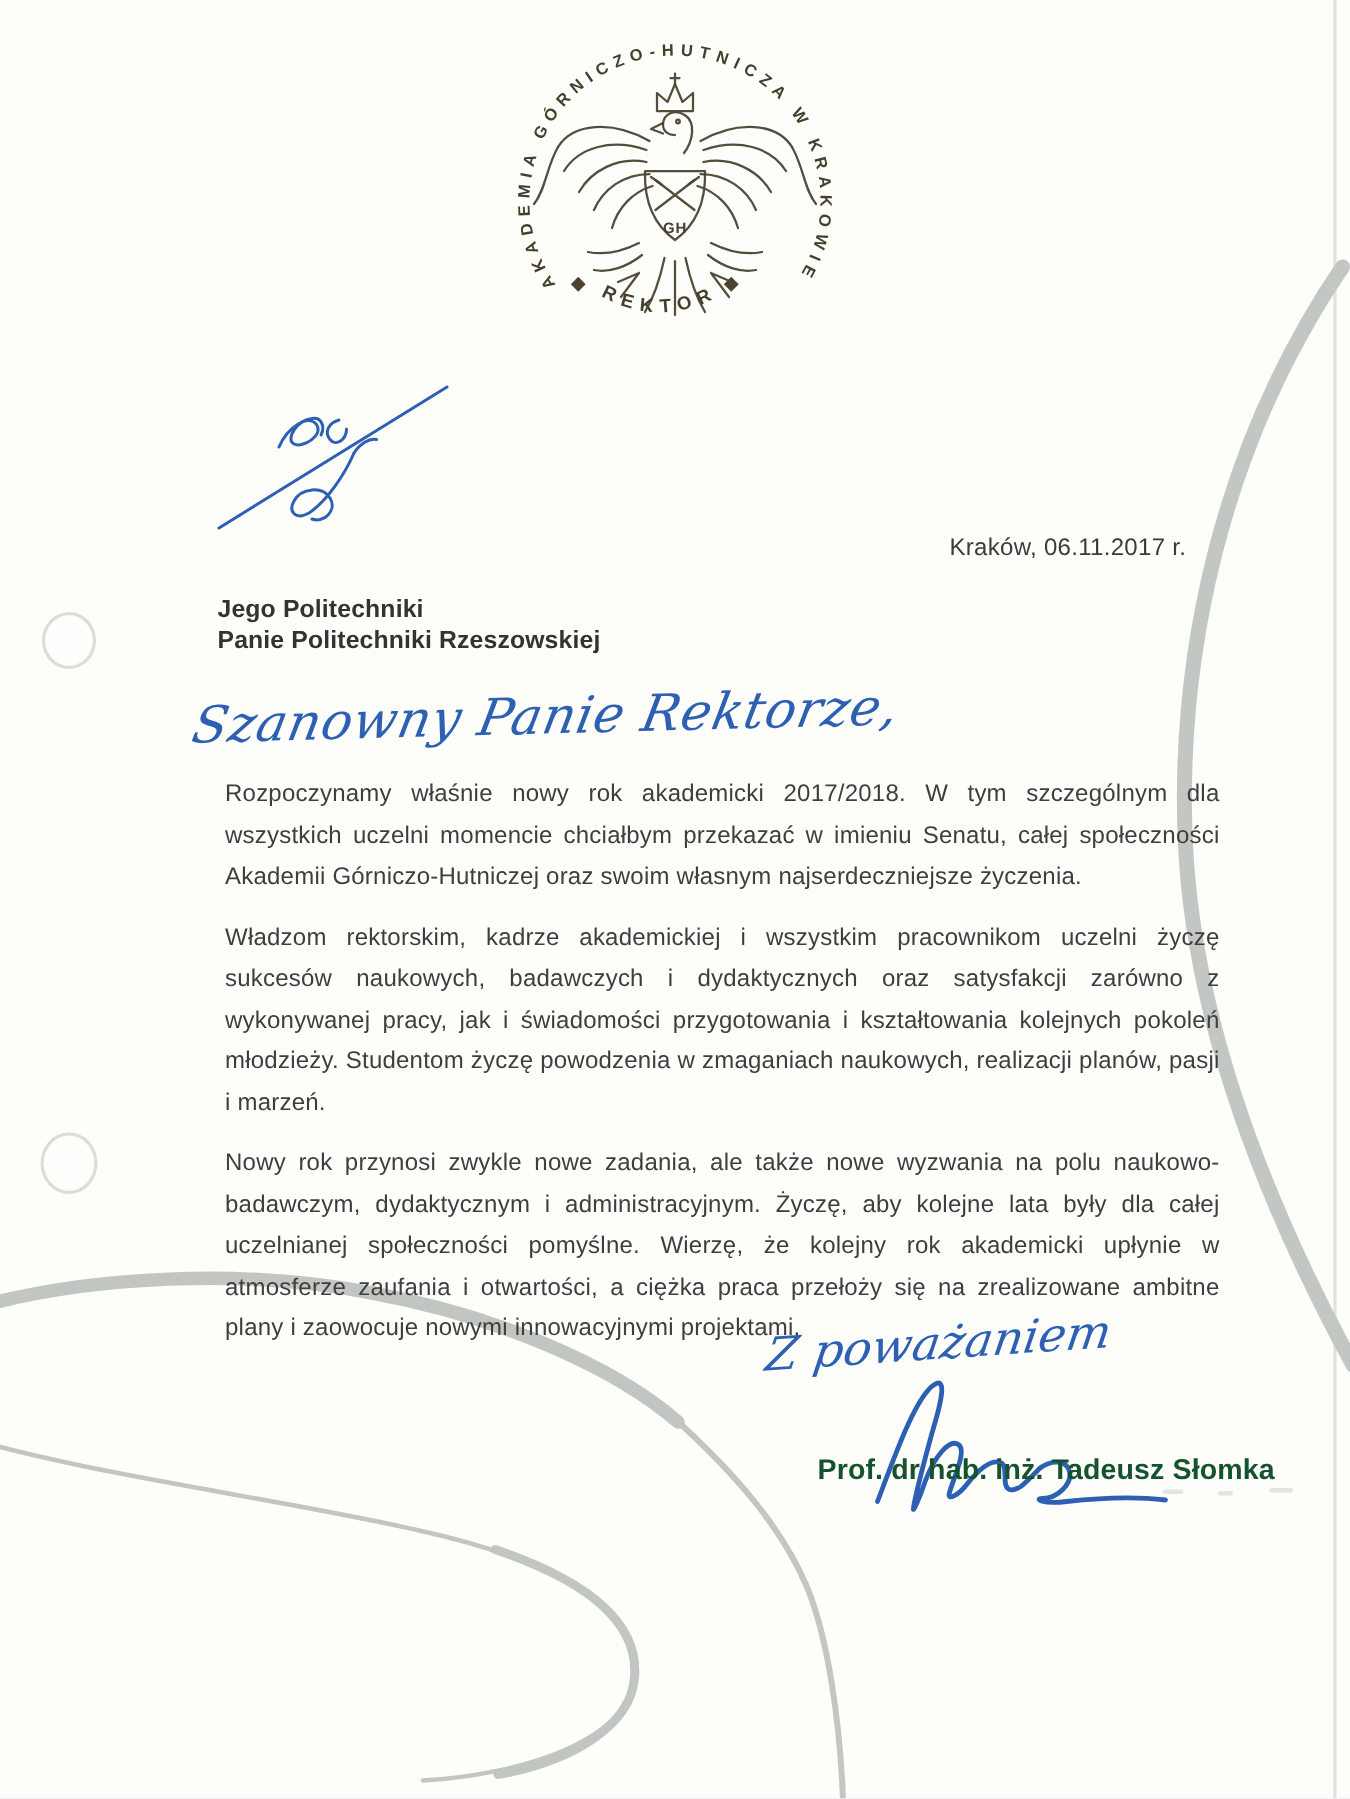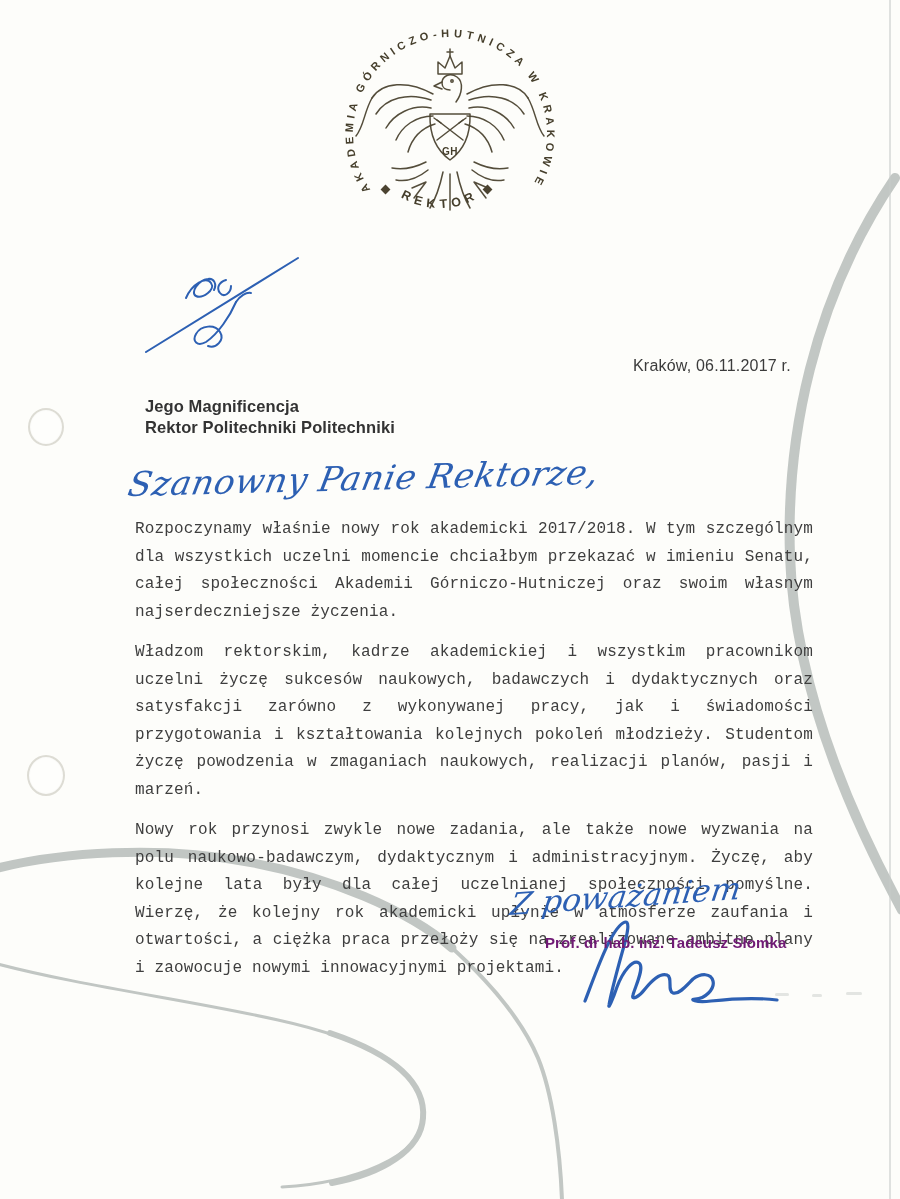--- a/index.html
+++ b/index.html
@@ -21,24 +21,24 @@
   .seal text{font-family:"Liberation Sans",sans-serif;fill:#453e2b;}
   .seal .ring{font-size:11px;font-weight:700;letter-spacing:2.2px;}
   .seal .office{font-size:12.5px;font-weight:700;letter-spacing:5px;}
   .seal .mono{font-size:10px;font-weight:700;letter-spacing:.5px;text-anchor:middle;}
   .seal path,.seal circle.ln{stroke:#4b4330;fill:none;stroke-width:1.5;stroke-linecap:round;stroke-linejoin:round;opacity:.95;}
   
   .dateline{position:absolute;left:633px;top:357px;font-size:16px;color:#3b3b3b;letter-spacing:.2px;}
   .addressee{position:absolute;left:145px;top:396px;font-size:16.5px;font-weight:700;color:#333;line-height:21px;letter-spacing:.1px;}
   .bodytext{position:absolute;left:134px;top:508px;width:679px;color:#3e3e3e;}
   .bodytext p{
-    margin:8px 0 13px 1px;font-size:16px;line-height:27.5px;letter-spacing:.15px;
-    text-align:justify;text-align-last:left;font-family:Liberation Mono, monospace;
+    margin:8px 0 13px 16px;font-size:16px;line-height:27.5px;letter-spacing:.15px;
+    text-align:justify;text-align-last:left;
   }
-  .signer{position:absolute;left:545px;top:934px;font-size:15px;font-weight:700;color:#701a75;letter-spacing:.1px;}
+  .signer{position:absolute;left:545px;top:970px;font-size:19px;font-weight:700;color:#14532d;letter-spacing:.1px;}
   
   .hand{color:#2d60b3;font-family:"DejaVu Serif",serif;font-style:italic;white-space:nowrap;}
   .salutation{position:absolute;left:130px;top:458px;font-size:34px;transform:skewX(-12deg) rotate(-1.5deg);letter-spacing:.5px;}
   .closing{position:absolute;left:512px;top:878px;font-size:31px;transform:skewX(-12deg) rotate(-4deg);}
   .ink{stroke:#2d60b3;fill:none;stroke-linecap:round;stroke-linejoin:round;}
   .paraph{position:absolute;left:140px;top:246px;width:165px;height:112px;}
   .signature{position:absolute;left:565px;top:915px;width:240px;height:95px;}
   
   .artifact{position:absolute;height:3px;background:#c9cdca;opacity:.5;border-radius:2px;}
 </style>
@@ -121,22 +121,22 @@
       <path d="M 46,52 C 52,38 66,30 71,37 C 76,44 62,53 56,50 C 50,47 58,34 68,33 C 74,32 77,38 74,44"></path>
       <path d="M 86,34 C 79,36 76,42 80,47 C 84,52 91,47 91,40"></path>
       <path d="M 96,56 C 90,70 78,88 66,96 C 57,101 52,95 56,88 C 61,79 75,78 80,86 C 85,94 76,103 68,100"></path>
       <path d="M 96,56 C 100,50 106,46 111,47"></path>
     </g>
   </svg>
 
   <div class="dateline">Kraków, 06.11.2017 r.</div>
 
   <div class="addressee">
-    <div>Jego Magnificencja</div>
-    <div>Rektor Politechniki Politechniki</div>
+    <div>Jego Politechniki</div>
+    <div>Panie Politechniki Rzeszowskiej</div>
   </div>
 
   <div class="hand salutation">Szanowny Panie Rektorze,</div>
 
   <div class="bodytext">
     <p>Rozpoczynamy właśnie nowy rok akademicki 2017/2018. W tym szczególnym dla wszystkich uczelni momencie chciałbym przekazać w imieniu Senatu, całej społeczności Akademii Górniczo-Hutniczej oraz swoim własnym najserdeczniejsze życzenia.</p>
     <p>Władzom rektorskim, kadrze akademickiej i wszystkim pracownikom uczelni życzę sukcesów naukowych, badawczych i dydaktycznych oraz satysfakcji zarówno z wykonywanej pracy, jak i świadomości przygotowania i kształtowania kolejnych pokoleń młodzieży. Studentom życzę powodzenia w zmaganiach naukowych, realizacji planów, pasji i marzeń.</p>
     <p>Nowy rok przynosi zwykle nowe zadania, ale także nowe wyzwania na polu naukowo-badawczym, dydaktycznym i administracyjnym. Życzę, aby kolejne lata były dla całej uczelnianej społeczności pomyślne. Wierzę, że kolejny rok akademicki upłynie w atmosferze zaufania i otwartości, a ciężka praca przełoży się na zrealizowane ambitne plany i zaowocuje nowymi innowacyjnymi projektami.</p>
   </div>
 

